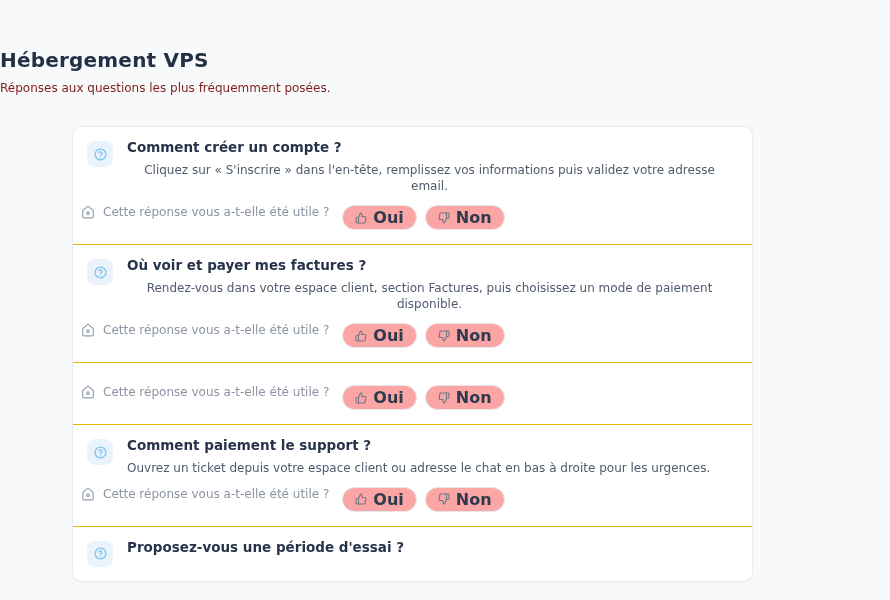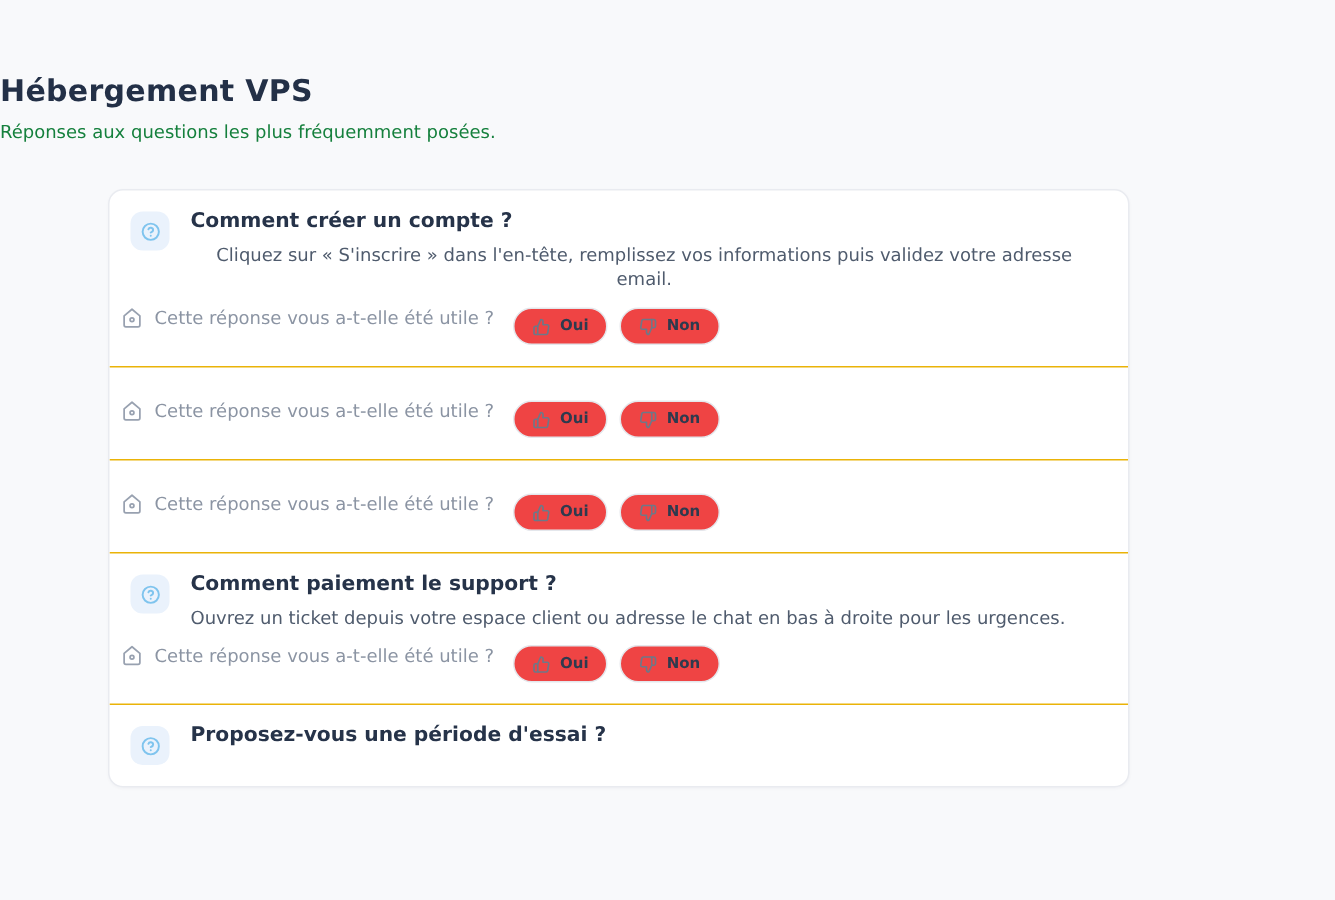--- a/index.html
+++ b/index.html
@@ -12,21 +12,21 @@
   .page-header { text-align: left; padding-top: 48px; }
   .page-title {
     font-size: 20px;
     font-weight: 700;
     color: #233047;
     letter-spacing: 0.2px;
   }
   .page-subtitle {
     margin-top: 9px;
     font-size: 12px;
-    color: #15803d;
+    color: #7f1d1d;
   }
   .faq-card {
     width: 681px;
     margin: 31px 0 0 72px;
     background: #ffffff;
     border: 1px solid #e9ebf0;
     border-radius: 10px;
     box-shadow: 0 1px 2px rgba(20,30,50,0.03);
     overflow: hidden;
   }
@@ -80,25 +80,25 @@
     font-size: 12px;
     color: #8b94a3;
     margin-right: 5px;
   }
   .vote-btn {
     display: inline-flex;
     align-items: center;
     gap: 6px;
     height: 25px;
     padding: 0 12px;
-    background: #ef4444;
+    background: #fca5a5;
     border: 1px solid #e4e7ec;
     border-radius: 999px;
     font-family: inherit;
-    font-size: 10px;
+    font-size: 16px;
     font-weight: 700;
     color: #2e3a4e;
     cursor: pointer;
   }
   .vote-btn svg { width: 12px; height: 12px; color: #6e7888; }
 </style>
 </head>
 <body>
 
 <div class="page-header">
@@ -140,20 +140,33 @@
         <svg viewBox="0 0 24 24" fill="none" stroke="currentColor" stroke-width="2.2" stroke-linecap="round" stroke-linejoin="round">
           <path d="M10 15v4a3 3 0 0 0 3 3l4-9V2H5.72a2 2 0 0 0-2 1.7l-1.38 9a2 2 0 0 0 2 2.3z"></path>
           <path d="M17 2h2.67A2.31 2.31 0 0 1 22 4v7a2.31 2.31 0 0 1-2.33 2H17"></path>
         </svg>
         <span>Non</span>
       </button>
     </div>
   </div>
 
   <div class="faq-item">
+    <div class="faq-main">
+      <div class="faq-icon-badge">
+        <svg viewBox="0 0 24 24" fill="none" stroke="currentColor" stroke-width="2.4" stroke-linecap="round" stroke-linejoin="round">
+          <circle cx="12" cy="12" r="10"></circle>
+          <path d="M9.09 9a3 3 0 0 1 5.83 1c0 2-3 3-3 3"></path>
+          <line x1="12" y1="17" x2="12.01" y2="17"></line>
+        </svg>
+      </div>
+      <div class="faq-texts">
+        <div class="faq-question">Où voir et payer mes factures ?</div>
+        <div class="faq-answer">Rendez-vous dans votre espace client, section Factures, puis choisissez un mode de paiement disponible.</div>
+      </div>
+    </div>
     <div class="faq-feedback">
       <span class="home-icon">
         <svg viewBox="0 0 24 24" fill="none" stroke="currentColor" stroke-width="2" stroke-linecap="round" stroke-linejoin="round">
           <path d="M3 9.5 12 2l9 7.5V20a2 2 0 0 1-2 2H5a2 2 0 0 1-2-2z"></path>
           <circle cx="12" cy="14" r="2.2"></circle>
         </svg>
       </span>
       <span class="feedback-text">Cette réponse vous a-t-elle été utile ?</span>
       <button class="vote-btn">
         <svg viewBox="0 0 24 24" fill="none" stroke="currentColor" stroke-width="2.2" stroke-linecap="round" stroke-linejoin="round">

